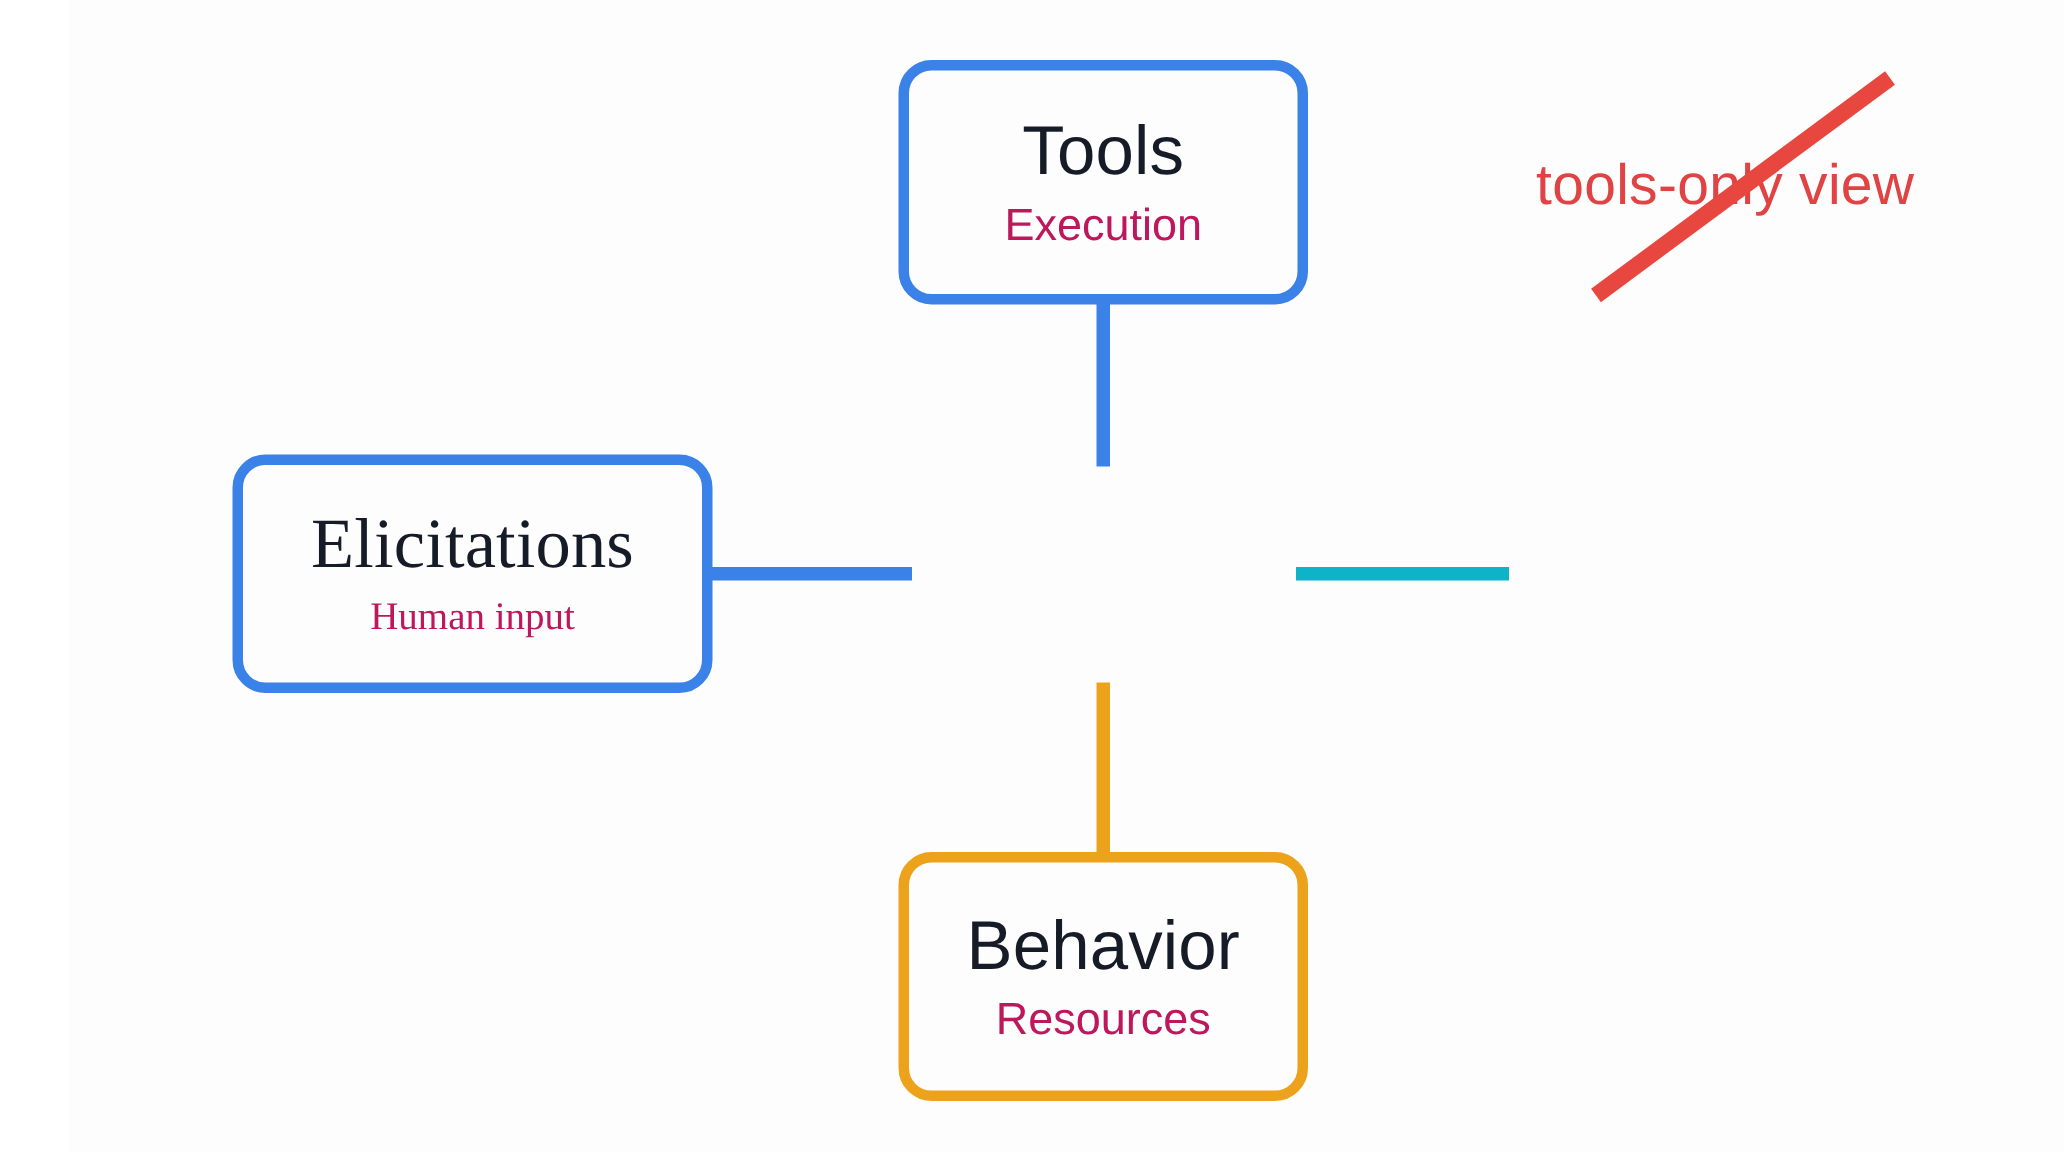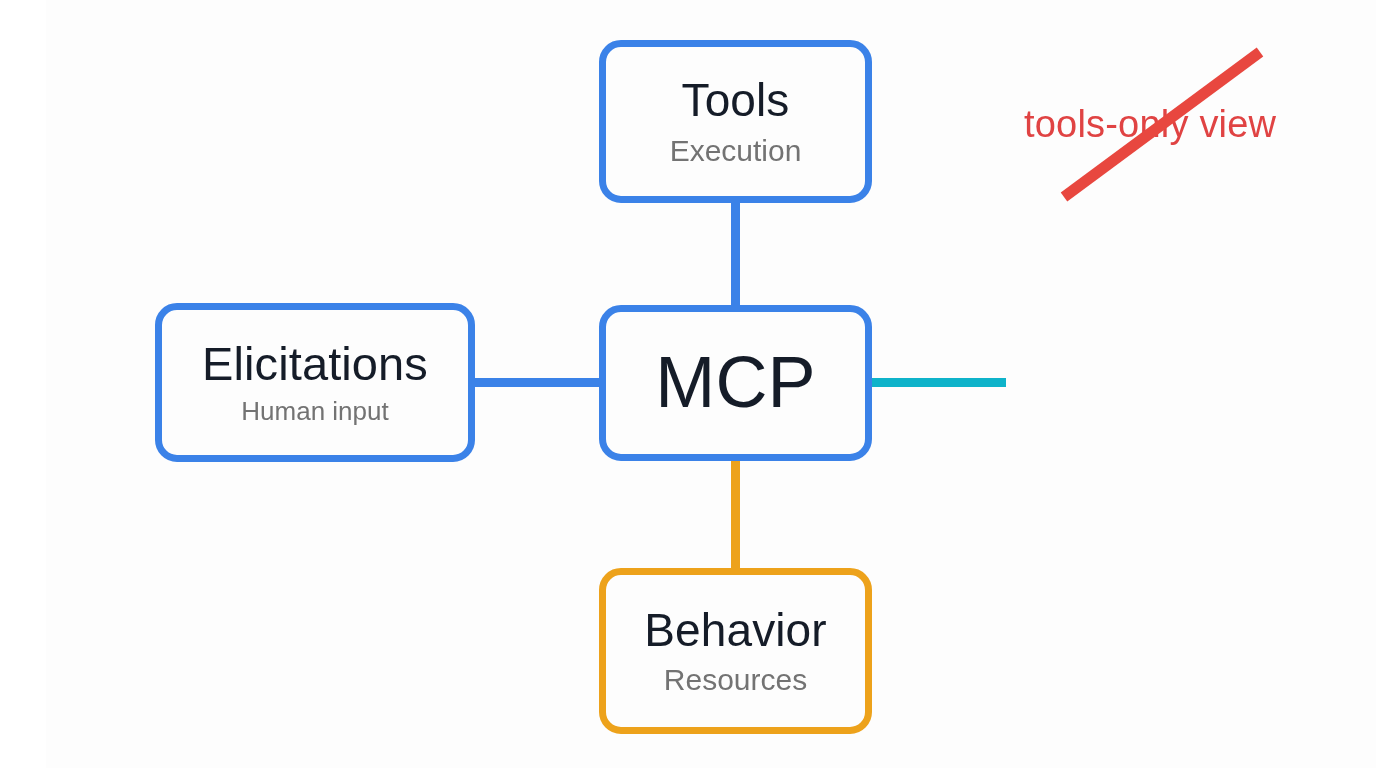--- a/index.html
+++ b/index.html
@@ -41,28 +41,28 @@
     text-align: center;
   }
   .node .title {
     color: #151c28;
     font-weight: 400;
     line-height: 1.05;
     letter-spacing: 0.1px;
     white-space: nowrap;
   }
   .node .subtitle {
-    color: #737373;
+    color: #be185d;
     font-weight: 400;
     line-height: 1.1;
     white-space: nowrap;
   }
 
   #node-tools      { left: 553px; top: 40px;  width: 273px; height: 163px; }
-  #node-elicit     { left: 109px; top: 303px; width: 320px; height: 159px; }
+  #node-elicit     { left: 109px; top: 303px; width: 320px; height: 159px; font-family: Liberation Serif, serif; }
   #node-center     { left: 553px; top: 305px; width: 273px; height: 156px; }
   #node-resources  { left: 953px; top: 303px; width: 318px; height: 160px; }
   #node-prompts    { left: 553px; top: 568px; width: 273px; height: 166px; }
 
   #node-tools .title,
   #node-prompts .title { font-size: 46px; }
   #node-tools .subtitle,
   #node-prompts .subtitle { font-size: 30px; margin-top: 9px; }
 
   #node-elicit .title,
@@ -105,24 +105,20 @@
   <div class="node" id="node-tools" style="border-color:#3b82e8;">
     <div class="title">Tools</div>
     <div class="subtitle">Execution</div>
   </div>
 
   <div class="node" id="node-elicit" style="border-color:#3b82e8;">
     <div class="title">Elicitations</div>
     <div class="subtitle">Human input</div>
   </div>
 
-  <div class="node" id="node-center" style="border-color:#3b82e8;">
-    <div class="title">MCP</div>
-
-  </div>
 
 
   <div class="node" id="node-prompts" style="border-color:#eda21b;">
     <div class="title">Behavior</div>
     <div class="subtitle">Resources</div>
   </div>
 
   <div id="annotation" style="color:#e04343;">tools-only view</div>
 
   <svg id="annotation-strike" viewBox="0 0 215 165" xmlns="http://www.w3.org/2000/svg">

